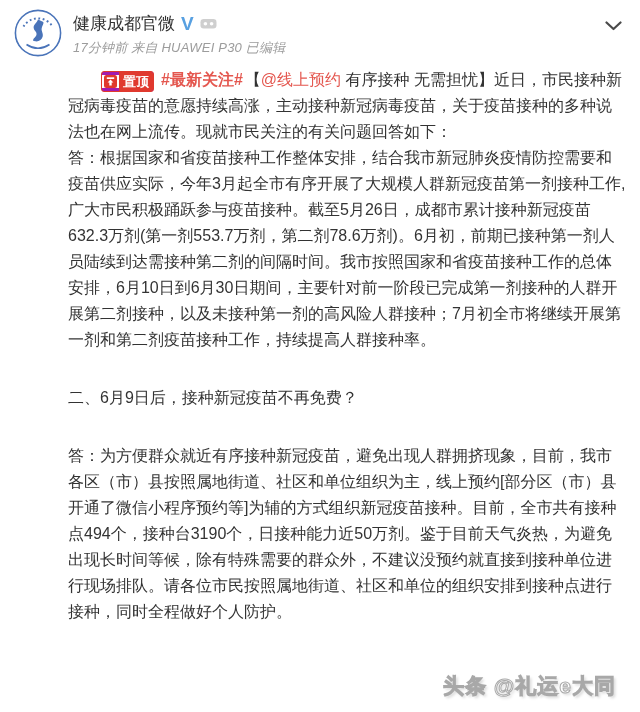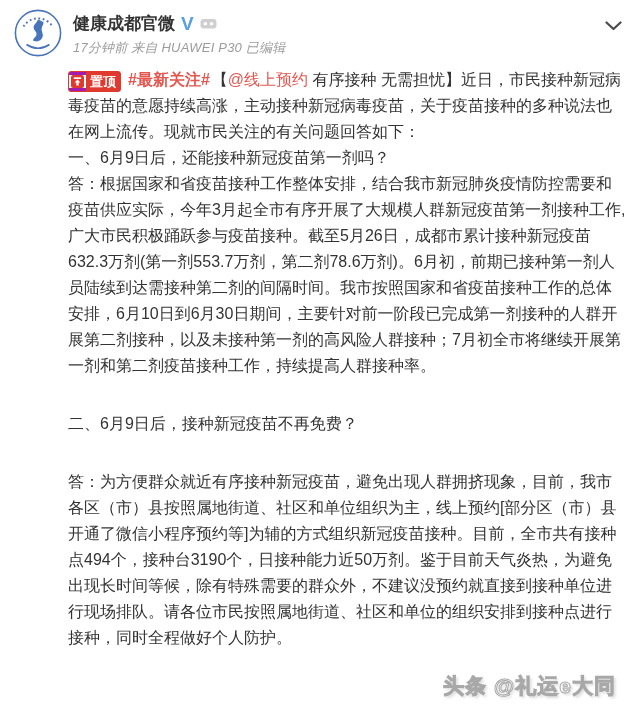--- a/index.html
+++ b/index.html
@@ -4,36 +4,36 @@
 <style>
   html,body{margin:0;padding:0;background:#fff;}
   body{font-family:"Liberation Sans","DejaVu Sans",sans-serif;}
   .page{position:relative;width:640px;height:712px;background:#ffffff;overflow:hidden;}
 
   
   .header{display:flex;align-items:flex-start;padding:9px 14px 0 14px;}
   .avatar{width:48px;height:48px;border-radius:50%;overflow:hidden;flex:0 0 auto;cursor:pointer;}
   .header-text{margin-left:11px;flex:1;padding-top:3px;}
   .name-row{display:flex;align-items:center;gap:6px;}
-  .username{font-size:17px;font-weight:bold;color:#333;cursor:pointer;}
+  .username{font-size:17px;font-weight:normal;color:#333;cursor:pointer;}
   .vbadge{color:#58a0e1;font-weight:900;font-size:19px;line-height:1;}
   .member-icon{display:inline-flex;align-items:center;opacity:.85;}
   .meta{font-size:13px;color:#9c9c9c;margin-top:4px;letter-spacing:.2px;font-style:italic;}
   .chevron{padding:8px 4px;cursor:pointer;}
 
   
   .content{position:relative;padding:10px 14px 0 68px;font-size:16px;line-height:26px;color:#333;}
   .content p{margin:0;}
   .block{margin:0;}
   .block-gap{margin-top:32px;}
   .q-line{white-space:pre-wrap;}
   .a-line{white-space:pre-wrap;}
 
   
-  .pin-badge{display:inline-flex;align-items:center;border:1px solid #e0392e;border-radius:3px;overflow:hidden;height:19px;vertical-align:-3px;margin-right:7px;background:#a21caf;}
+  .pin-badge{display:inline-flex;align-items:center;border:1px solid #e0392e;border-radius:3px;overflow:hidden;height:19px;vertical-align:-3px;margin-right:7px;background:#a21caf;margin-left:33px;}
   .pin-icon{display:inline-flex;align-items:center;padding:0 2px;background:#fff;}
   .pin-label{background:#e0392e;color:#fff;font-size:13px;font-weight:bold;line-height:19px;padding:0 4px;}
 
   .hashtag,.mention{color:#e4574f;text-decoration:none;cursor:pointer;}
   .hashtag{margin-right:2px;font-weight:bold;}
 
   
   .watermark{
     position:absolute;right:24px;bottom:12px;
     font-size:21px;font-weight:bold;letter-spacing:1px;
@@ -87,21 +87,20 @@
               <rect width="13" height="13" rx="2.5" fill="#e0392e"></rect>
               <rect x="2.8" y="2.3" width="7.4" height="1.7" fill="#ffffff"></rect>
               <path d="M6.5 4.4 L9.4 7.4 H7.7 V10.6 H5.3 V7.4 H3.6 Z" fill="#ffffff"></path>
             </svg>
           </span>
           <span class="pin-label">置顶</span>
         </span><a class="hashtag">#最新关注#</a><span>【</span><a class="mention">@线上预约</a><span> 有序接种 无需担忧】近日，市民接种新冠病毒疫苗的意愿持续高涨，主动接种新冠病毒疫苗，关于疫苗接种的多种说法也在网上流传。现就市民关注的有关问题回答如下：</span>
     </p>
 
     <div class="block">
-      <div class="q-line">一、6月9日后，还能接种新冠疫苗第一剂吗？</div>
       <div class="a-line">答：根据国家和省疫苗接种工作整体安排，结合我市新冠肺炎疫情防控需要和疫苗供应实际，今年3月起全市有序开展了大规模人群新冠疫苗第一剂接种工作,广大市民积极踊跃参与疫苗接种。截至5月26日，成都市累计接种新冠疫苗632.3万剂(第一剂553.7万剂，第二剂78.6万剂)。6月初，前期已接种第一剂人员陆续到达需接种第二剂的间隔时间。我市按照国家和省疫苗接种工作的总体安排，6月10日到6月30日期间，主要针对前一阶段已完成第一剂接种的人群开展第二剂接种，以及未接种第一剂的高风险人群接种；7月初全市将继续开展第一剂和第二剂疫苗接种工作，持续提高人群接种率。</div>
     </div>
 
     <div class="block block-gap">
       <div class="q-line">二、6月9日后，接种新冠疫苗不再免费？</div>
     </div>
 
     <div class="block block-gap">
       <div class="a-line">答：为方便群众就近有序接种新冠疫苗，避免出现人群拥挤现象，目前，我市各区（市）县按照属地街道、社区和单位组织为主，线上预约[部分区（市）县开通了微信小程序预约等]为辅的方式组织新冠疫苗接种。目前，全市共有接种点494个，接种台3190个，日接种能力近50万剂。鉴于目前天气炎热，为避免出现长时间等候，除有特殊需要的群众外，不建议没预约就直接到接种单位进行现场排队。请各位市民按照属地街道、社区和单位的组织安排到接种点进行接种，同时全程做好个人防护。</div>
     </div>

